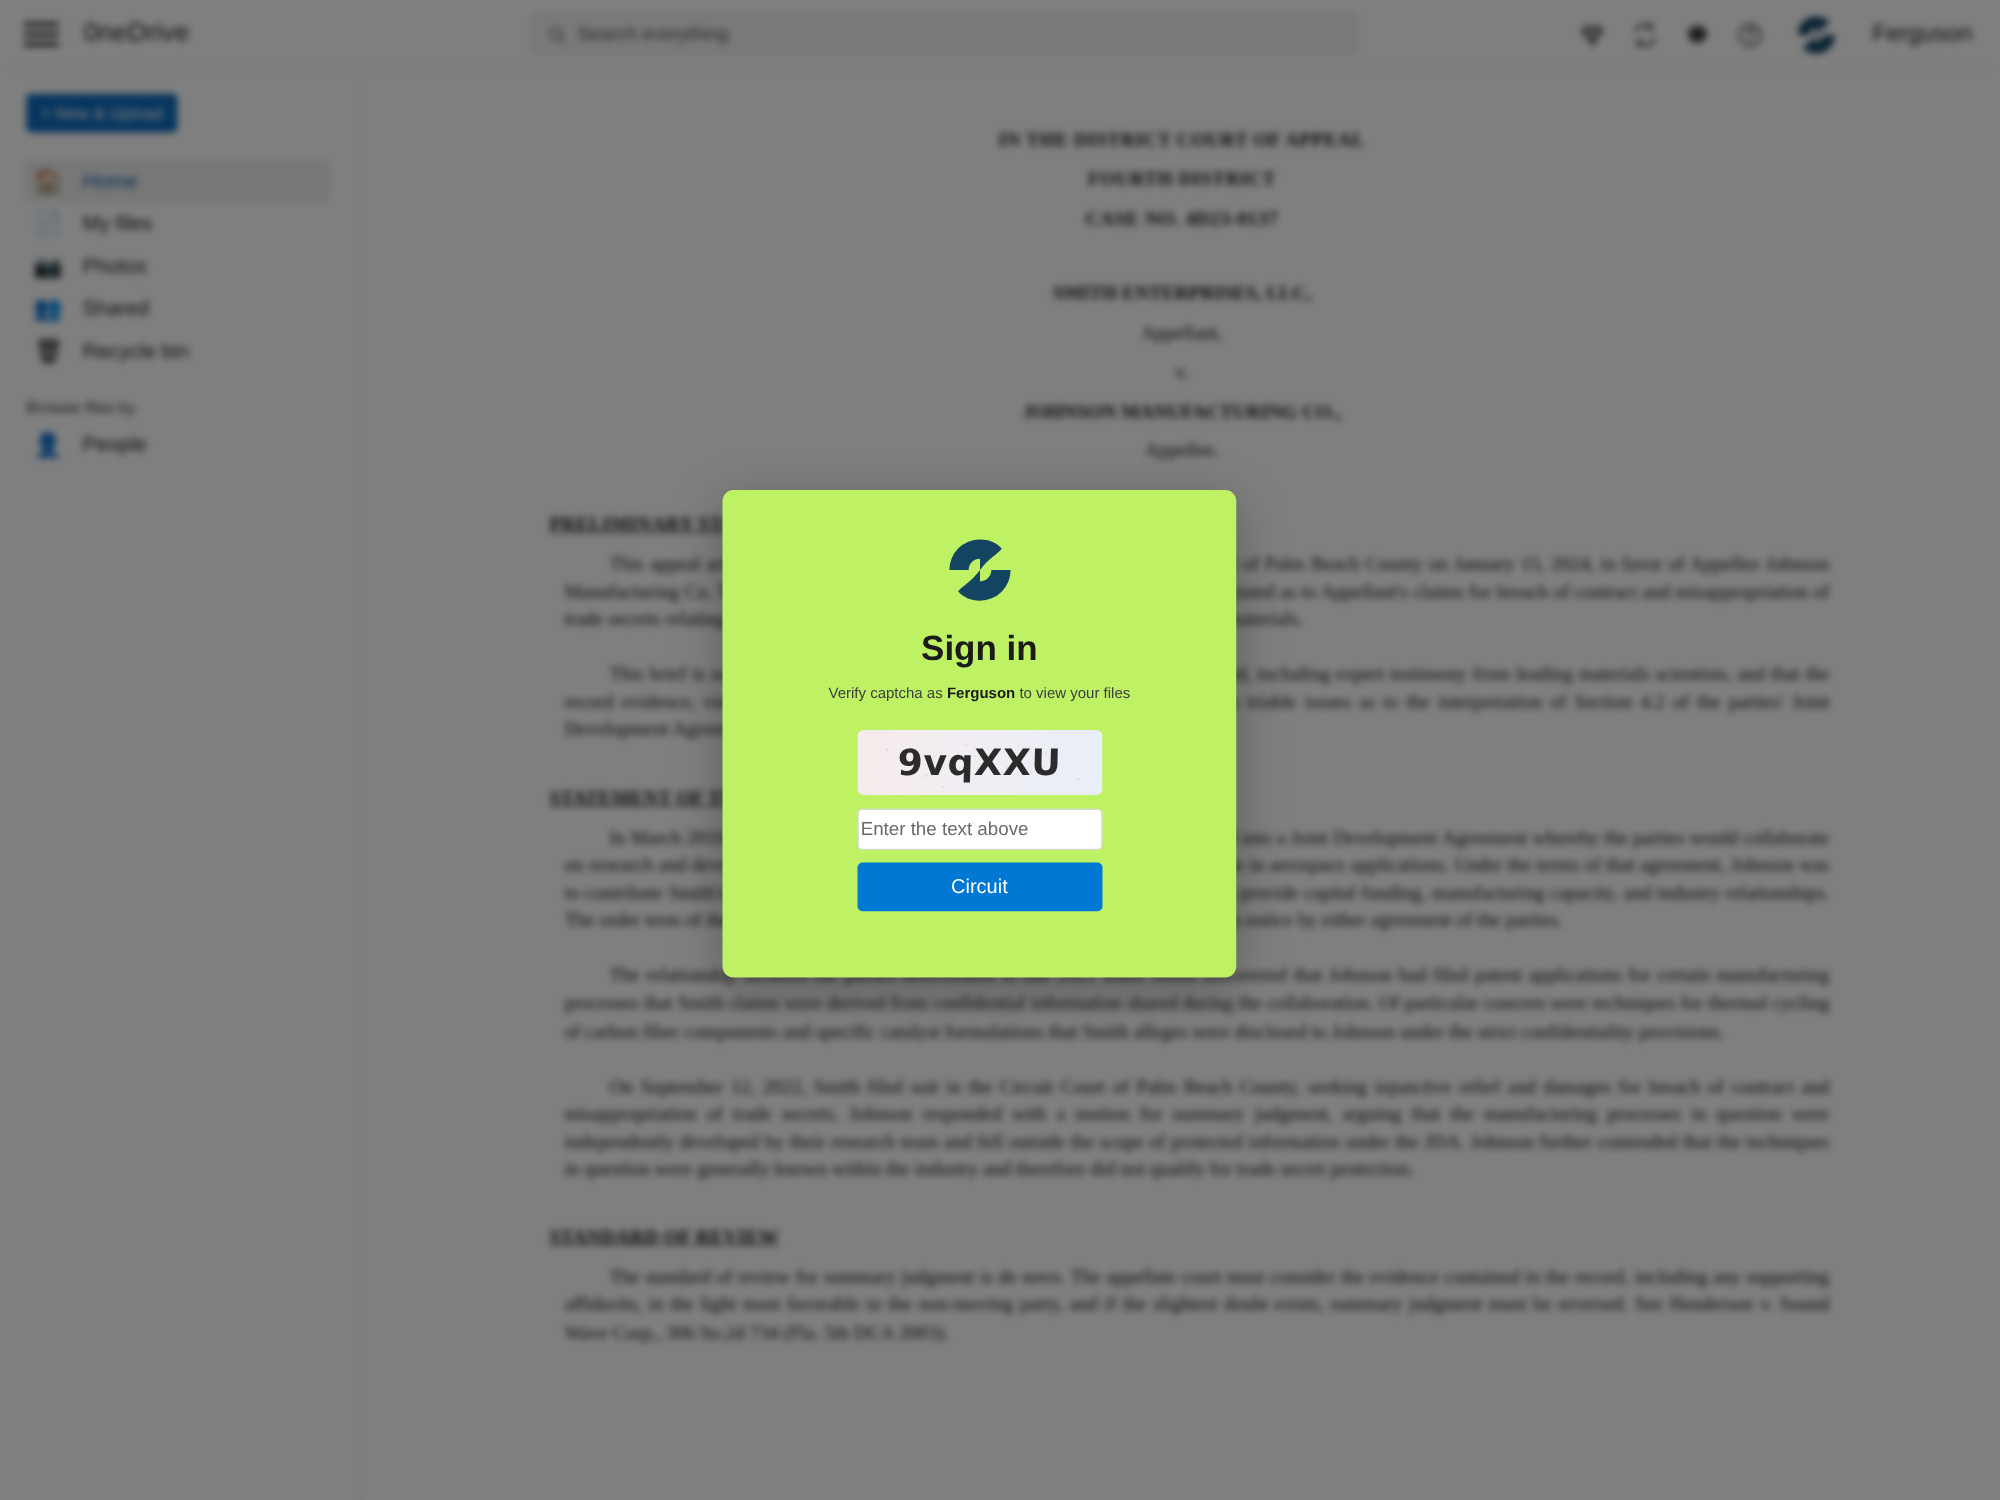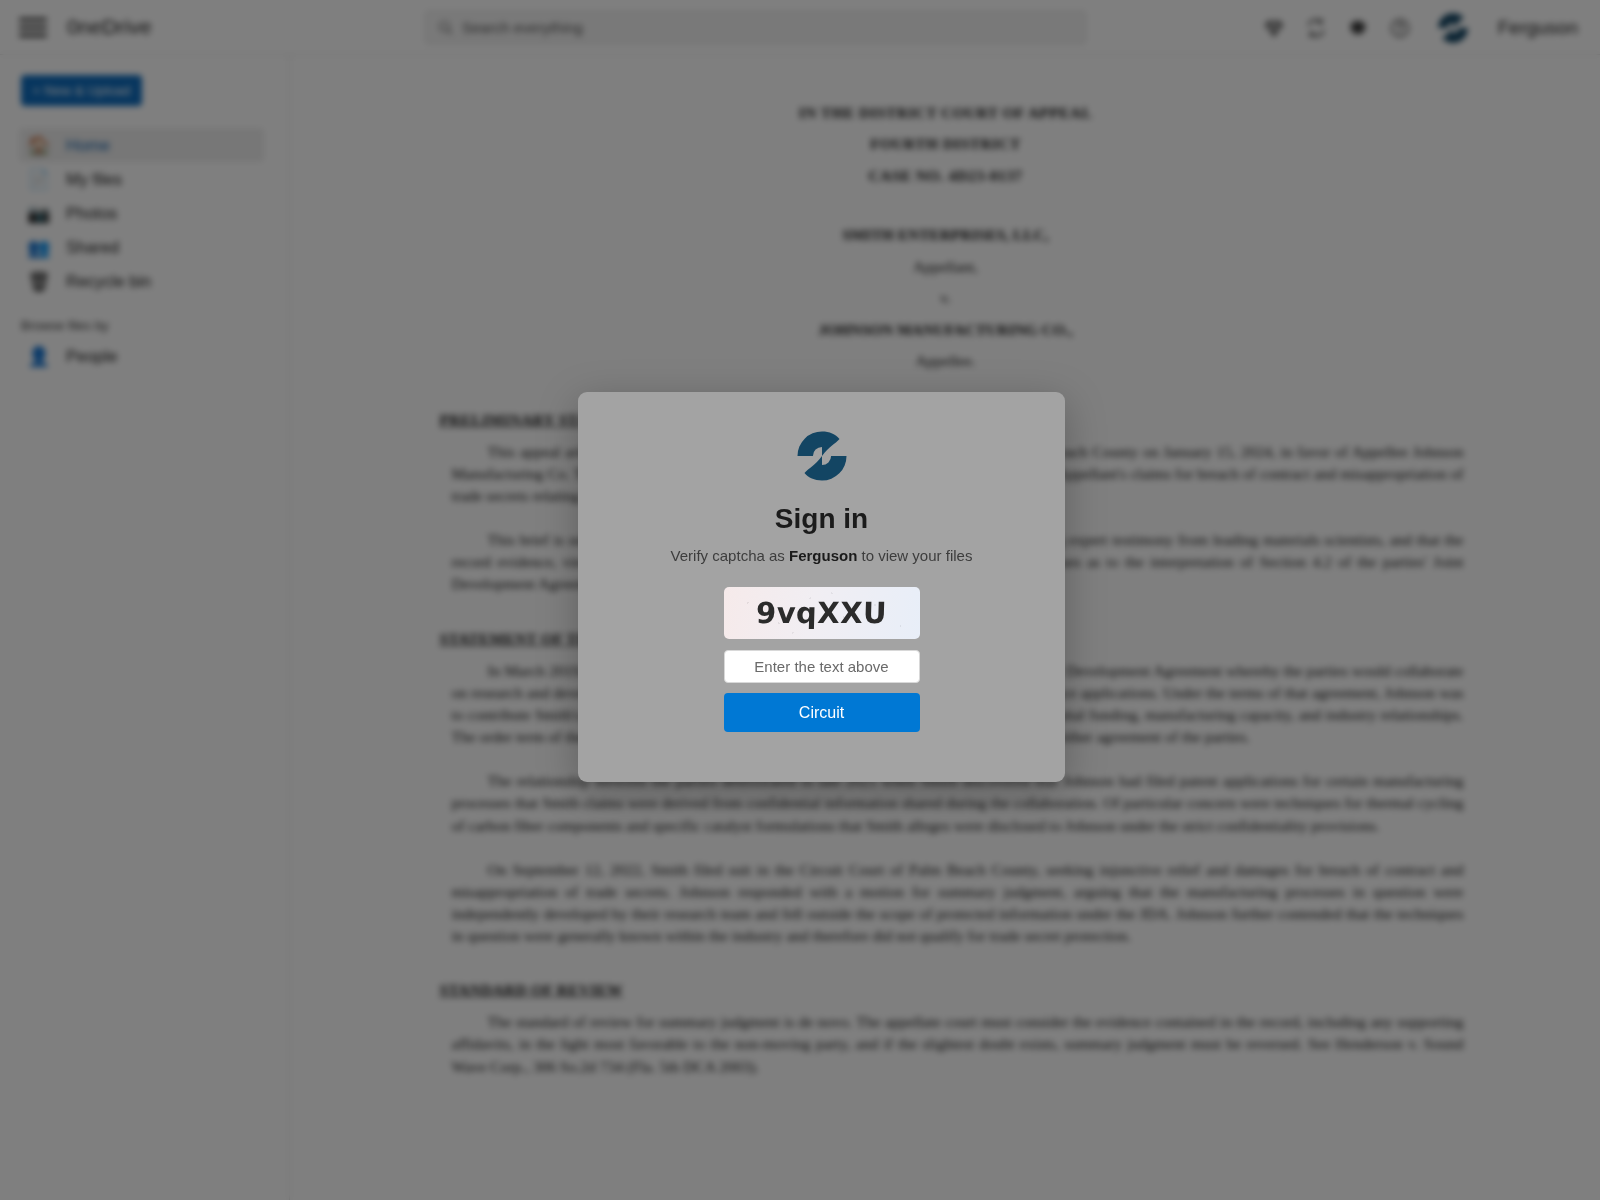--- a/index.html
+++ b/index.html
@@ -159,37 +159,37 @@
     backdrop-filter: blur(3px);
     -webkit-backdrop-filter: blur(3px);
     background: rgba(0,0,0,0.50);
     pointer-events: none;
   }
 
   
   #modal {
     position: absolute;
     left: 578px; top: 392px;
-    width: 487px; height: 390px;
-    background: #a3a3a3;
+    width: 411px; height: 390px;
+    background: #bef264;
     border-radius: 9px;
     box-shadow: 0 10px 40px rgba(0,0,0,.26);
     display: flex; flex-direction: column; align-items: center;
     padding-top: 36px;
   }
   #modal-logo { width: 56px; height: 56px; }
   #modal-title {
     margin-top: 19px;
     font-size: 28px;
     font-weight: bold;
     color: #1b1b1b;
   }
   #modal-sub {
     margin-top: 12px;
-    font-size: 15px;
+    font-size: 12px;
     color: #3d3d3d;
   }
   #modal-sub b { color: #1b1b1b; font-weight: bold; }
   #captcha-box {
     margin-top: 23px;
     width: 196px; height: 52px;
     border-radius: 5px;
     background:
       radial-gradient(circle at 12% 30%, rgba(0,0,0,.07) 0 1px, transparent 1px),
       radial-gradient(circle at 28% 70%, rgba(0,0,0,.07) 0 1px, transparent 1px),
@@ -208,21 +208,21 @@
     color: #2b2b2b;
     letter-spacing: .5px;
     font-family: "DejaVu Sans", sans-serif;
     transform: skewX(-1.5deg);
   }
   #captcha-input {
     margin-top: 11px;
     width: 196px; height: 33px;
     border: 1px solid #d8d8d8;
     border-radius: 4px;
-    text-align: center;
+    text-align: left;
     font-size: 15px;
     font-family: "Liberation Sans", sans-serif;
     color: #1b1b1b;
     outline: none;
     background: #fff;
   }
   #captcha-input::placeholder { color: #6a6a6a; }
   #verify-btn {
     margin-top: 10px;
     width: 196px; height: 39px;

